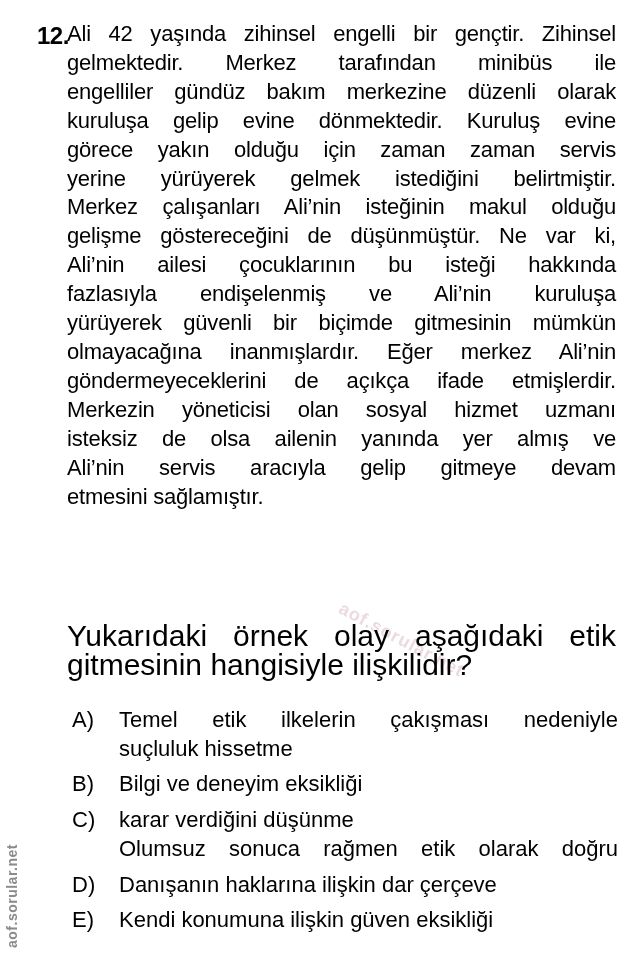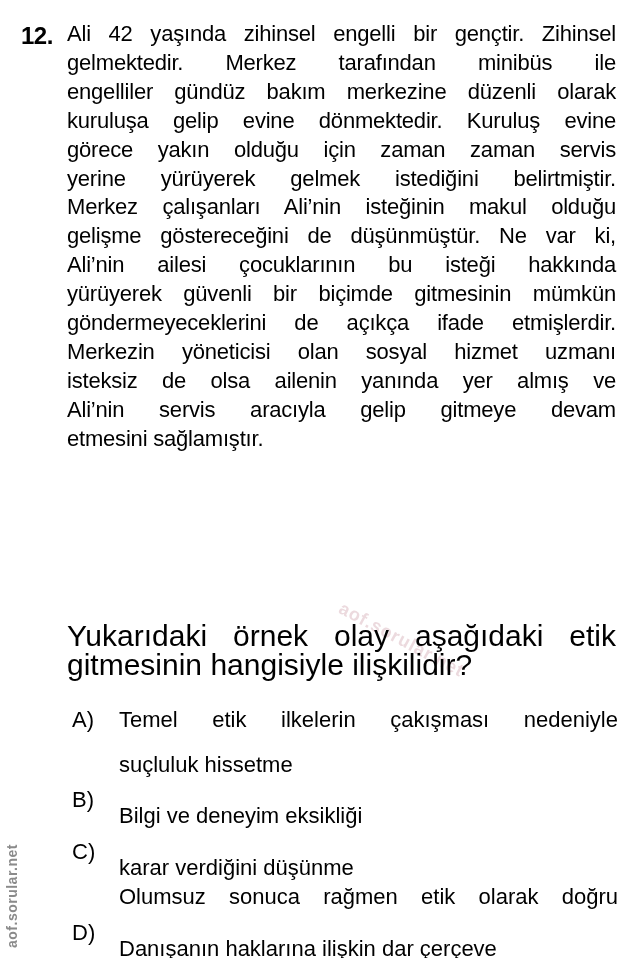--- a/index.html
+++ b/index.html
@@ -1,21 +1,21 @@
 <!DOCTYPE html>
 <html><head>
   <meta charset="utf-8">
   <style>
     html, body { margin: 0; padding: 0; background: #ffffff; }
     body {
       width: 640px; height: 958px; position: relative; overflow: hidden;
       font-family: "Liberation Sans", sans-serif; color: #000;
     }
     .qnum {
-      position: absolute; left: 21px; top: 22px;
+      position: absolute; left: 37px; top: 22px;
       font-size: 24px; font-weight: bold; letter-spacing: -0.5px;
     }
     .stem {
       position: absolute; left: 67px; top: 20px; width: 549px;
       font-size: 22px; line-height: 28.9px;
       text-align: justify; text-align-last: left;
       letter-spacing: -0.2px;
     }
     .stem .line { display: block; text-align: justify; text-align-last: justify; white-space: nowrap; }
     .stem .line.last { text-align-last: left; }
@@ -26,21 +26,21 @@
     .question .line { display: block; text-align: justify; text-align-last: justify; white-space: nowrap; }
     .question .line.last { text-align-last: left; }
     .options {
       position: absolute; left: 72px; top: 706px; width: 546px;
       font-size: 22px; line-height: 28.7px;
     }
     .opt { display: flex; margin-bottom: 7px; }
     .opt-letter { width: 47px; flex: none; }
     .opt-text { flex: 1; }
     .opt-text .line { display: block; text-align: justify; text-align-last: justify; white-space: nowrap; }
-    .opt-text .line.last { text-align-last: left; margin-top: 16px; }
+    .opt-text .line.last { text-align-last: left; }
     .watermark-center {
       position: absolute; left: 345px; top: 598px;
       font-size: 18px; font-weight: bold; color: rgba(200,150,160,0.35);
       transform: rotate(28deg); transform-origin: left top; letter-spacing: 1px;
     }
     .watermark-side {
       position: absolute; left: 4px; top: 948px;
       font-size: 14px; font-weight: bold; color: #8a8a8a;
       transform: rotate(-90deg); transform-origin: left top; letter-spacing: 0.5px;
     }
@@ -53,21 +53,23 @@
 <div class="stem">
   <span class="line">Ali 42 yaşında zihinsel engelli bir gençtir. Zihinsel</span>
   <span class="line">gelmektedir. Merkez tarafından minibüs ile</span>
   <span class="line">engelliler gündüz bakım merkezine düzenli olarak</span>
   <span class="line">kuruluşa gelip evine dönmektedir. Kuruluş evine</span>
   <span class="line">görece yakın olduğu için zaman zaman servis</span>
   <span class="line">yerine yürüyerek gelmek istediğini belirtmiştir.</span>
   <span class="line">Merkez çalışanları Ali’nin isteğinin makul olduğu</span>
   <span class="line">gelişme göstereceğini de düşünmüştür. Ne var ki,</span>
   <span class="line">Ali’nin ailesi çocuklarının bu isteği hakkında</span>
+  <span class="line">fazlasıyla endişelenmiş ve Ali’nin kuruluşa</span>
   <span class="line">yürüyerek güvenli bir biçimde gitmesinin mümkün</span>
+  <span class="line">olmayacağına inanmışlardır. Eğer merkez Ali’nin</span>
   <span class="line">göndermeyeceklerini de açıkça ifade etmişlerdir.</span>
   <span class="line">Merkezin yöneticisi olan sosyal hizmet uzmanı</span>
   <span class="line">isteksiz de olsa ailenin yanında yer almış ve</span>
   <span class="line">Ali’nin servis aracıyla gelip gitmeye devam</span>
   <span class="line last">etmesini sağlamıştır.</span>
 </div>
 
 <div class="watermark-center">aof.sorular.net</div>
 
 <div class="question">

